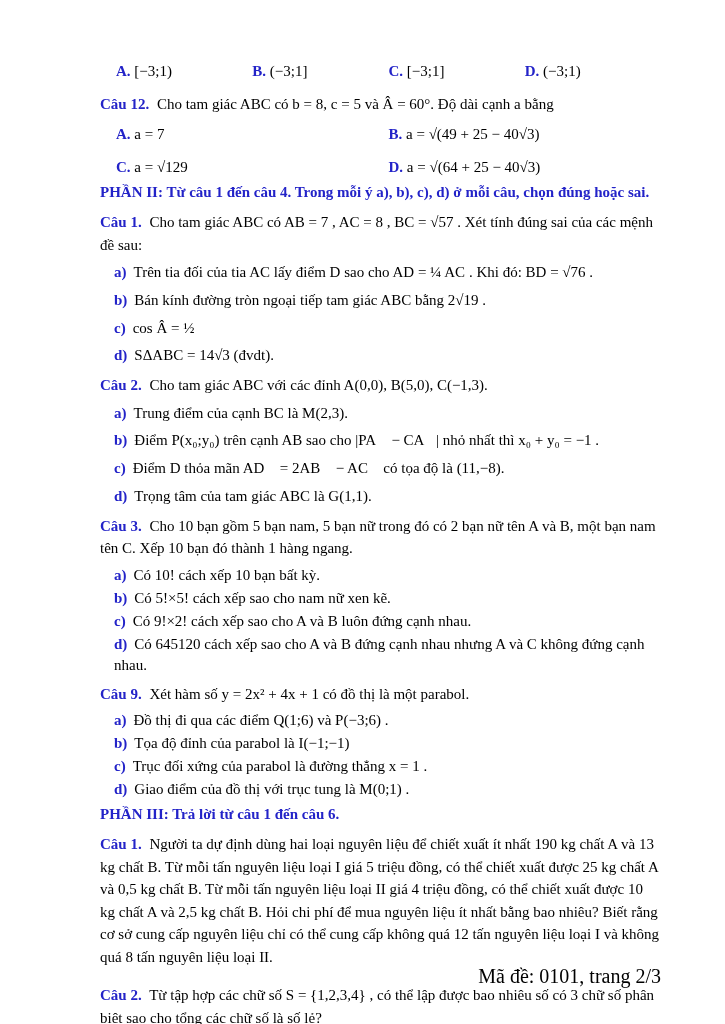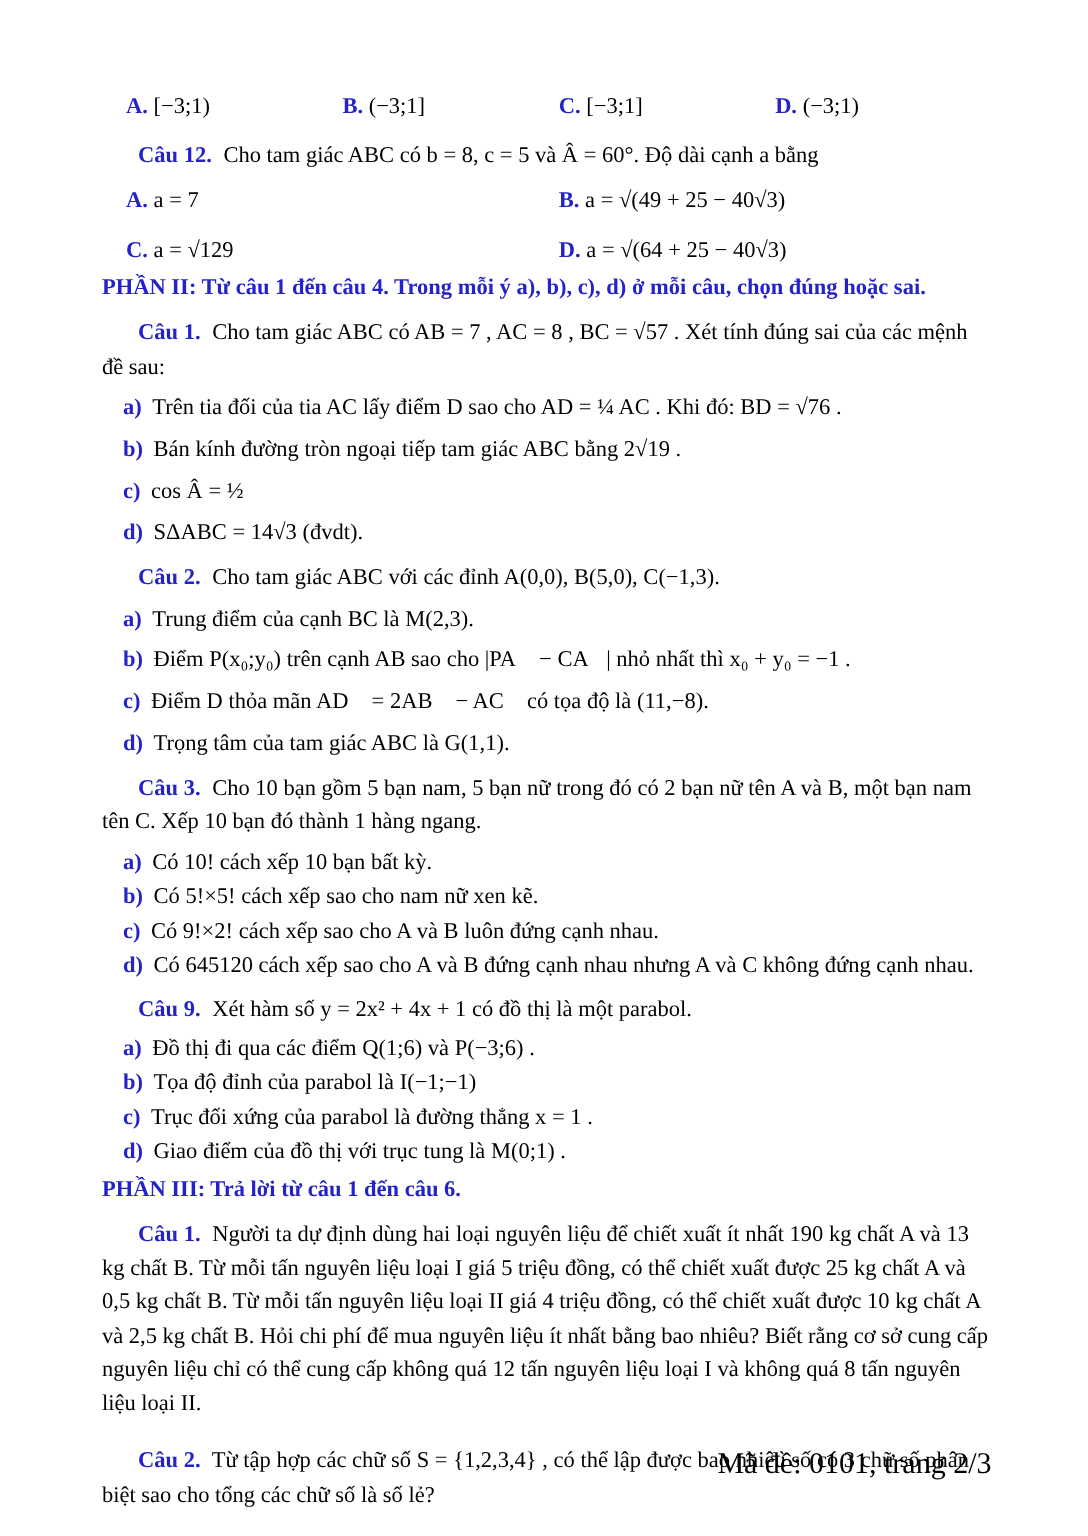--- a/index.html
+++ b/index.html
@@ -7,21 +7,21 @@
     --text:#000000;
     --page-bg:#ffffff;
   }
   *{box-sizing:border-box;}
   html,body{margin:0;padding:0;background:#fff;}
   .page{
     width:725px;height:1024px;
     background:var(--page-bg);
     position:relative;
     overflow:hidden;
-    padding:58px 64px 40px 68px;
+    padding:58px 64px 40px 100px;
     font-family:"Liberation Serif", serif;
     font-size:15px;
     color:var(--text);
   }
   .blab{color:var(--accent);font-weight:bold;}
   .section{
     color:var(--accent);
     font-weight:bold;
     margin:4px 0 8px 0;
     line-height:1.4;
@@ -38,21 +38,21 @@
     grid-template-columns:1fr 1fr;
     row-gap:10px;
     padding-left:16px;
     margin:8px 0 4px 0;
     line-height:1.5;
   }
   .question{
     margin:7px 0 5px 0;
     line-height:1.5;
   }
-  .question .blab{margin-right:4px;margin-left:24px;}
+  .question .blab{margin-right:4px;}
   .subitem{
     margin:6px 0;
     padding-left:14px;
     line-height:1.45;
   }
   .subitem.compact{margin:2px 0;line-height:1.4;}
   .subitem .blab{margin-right:7px;}
   .footer{
     position:absolute;
     right:64px;

